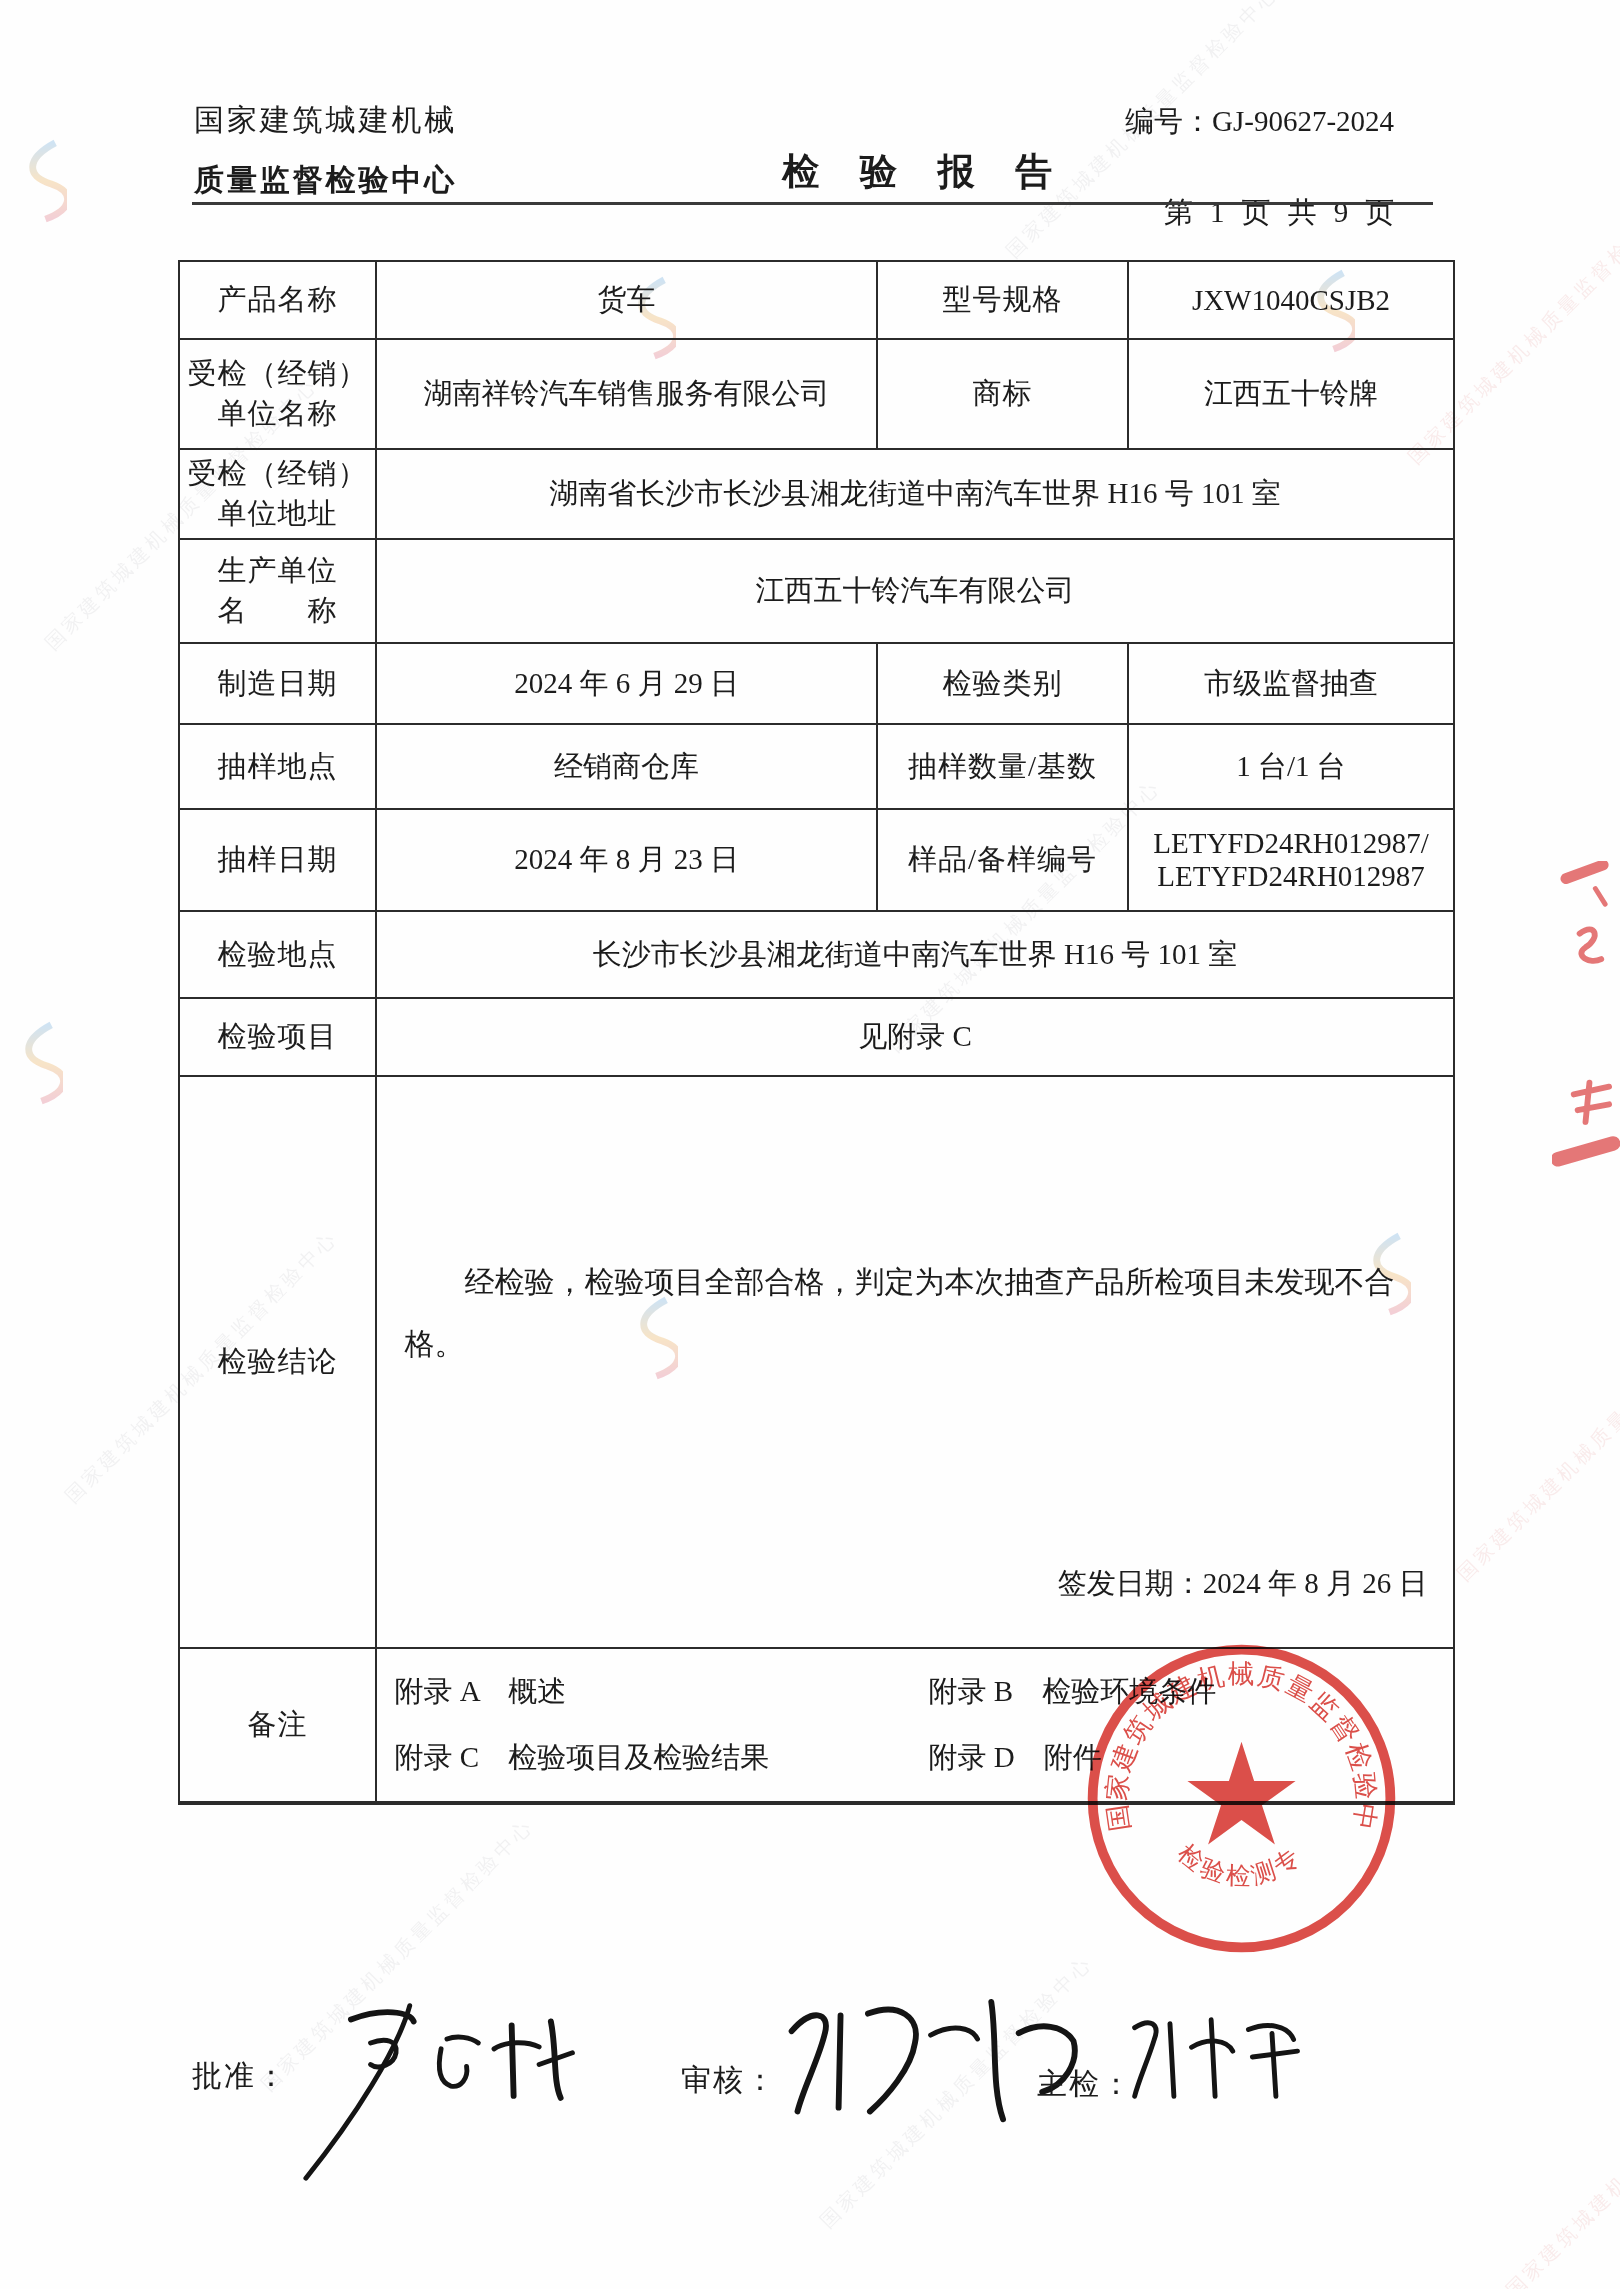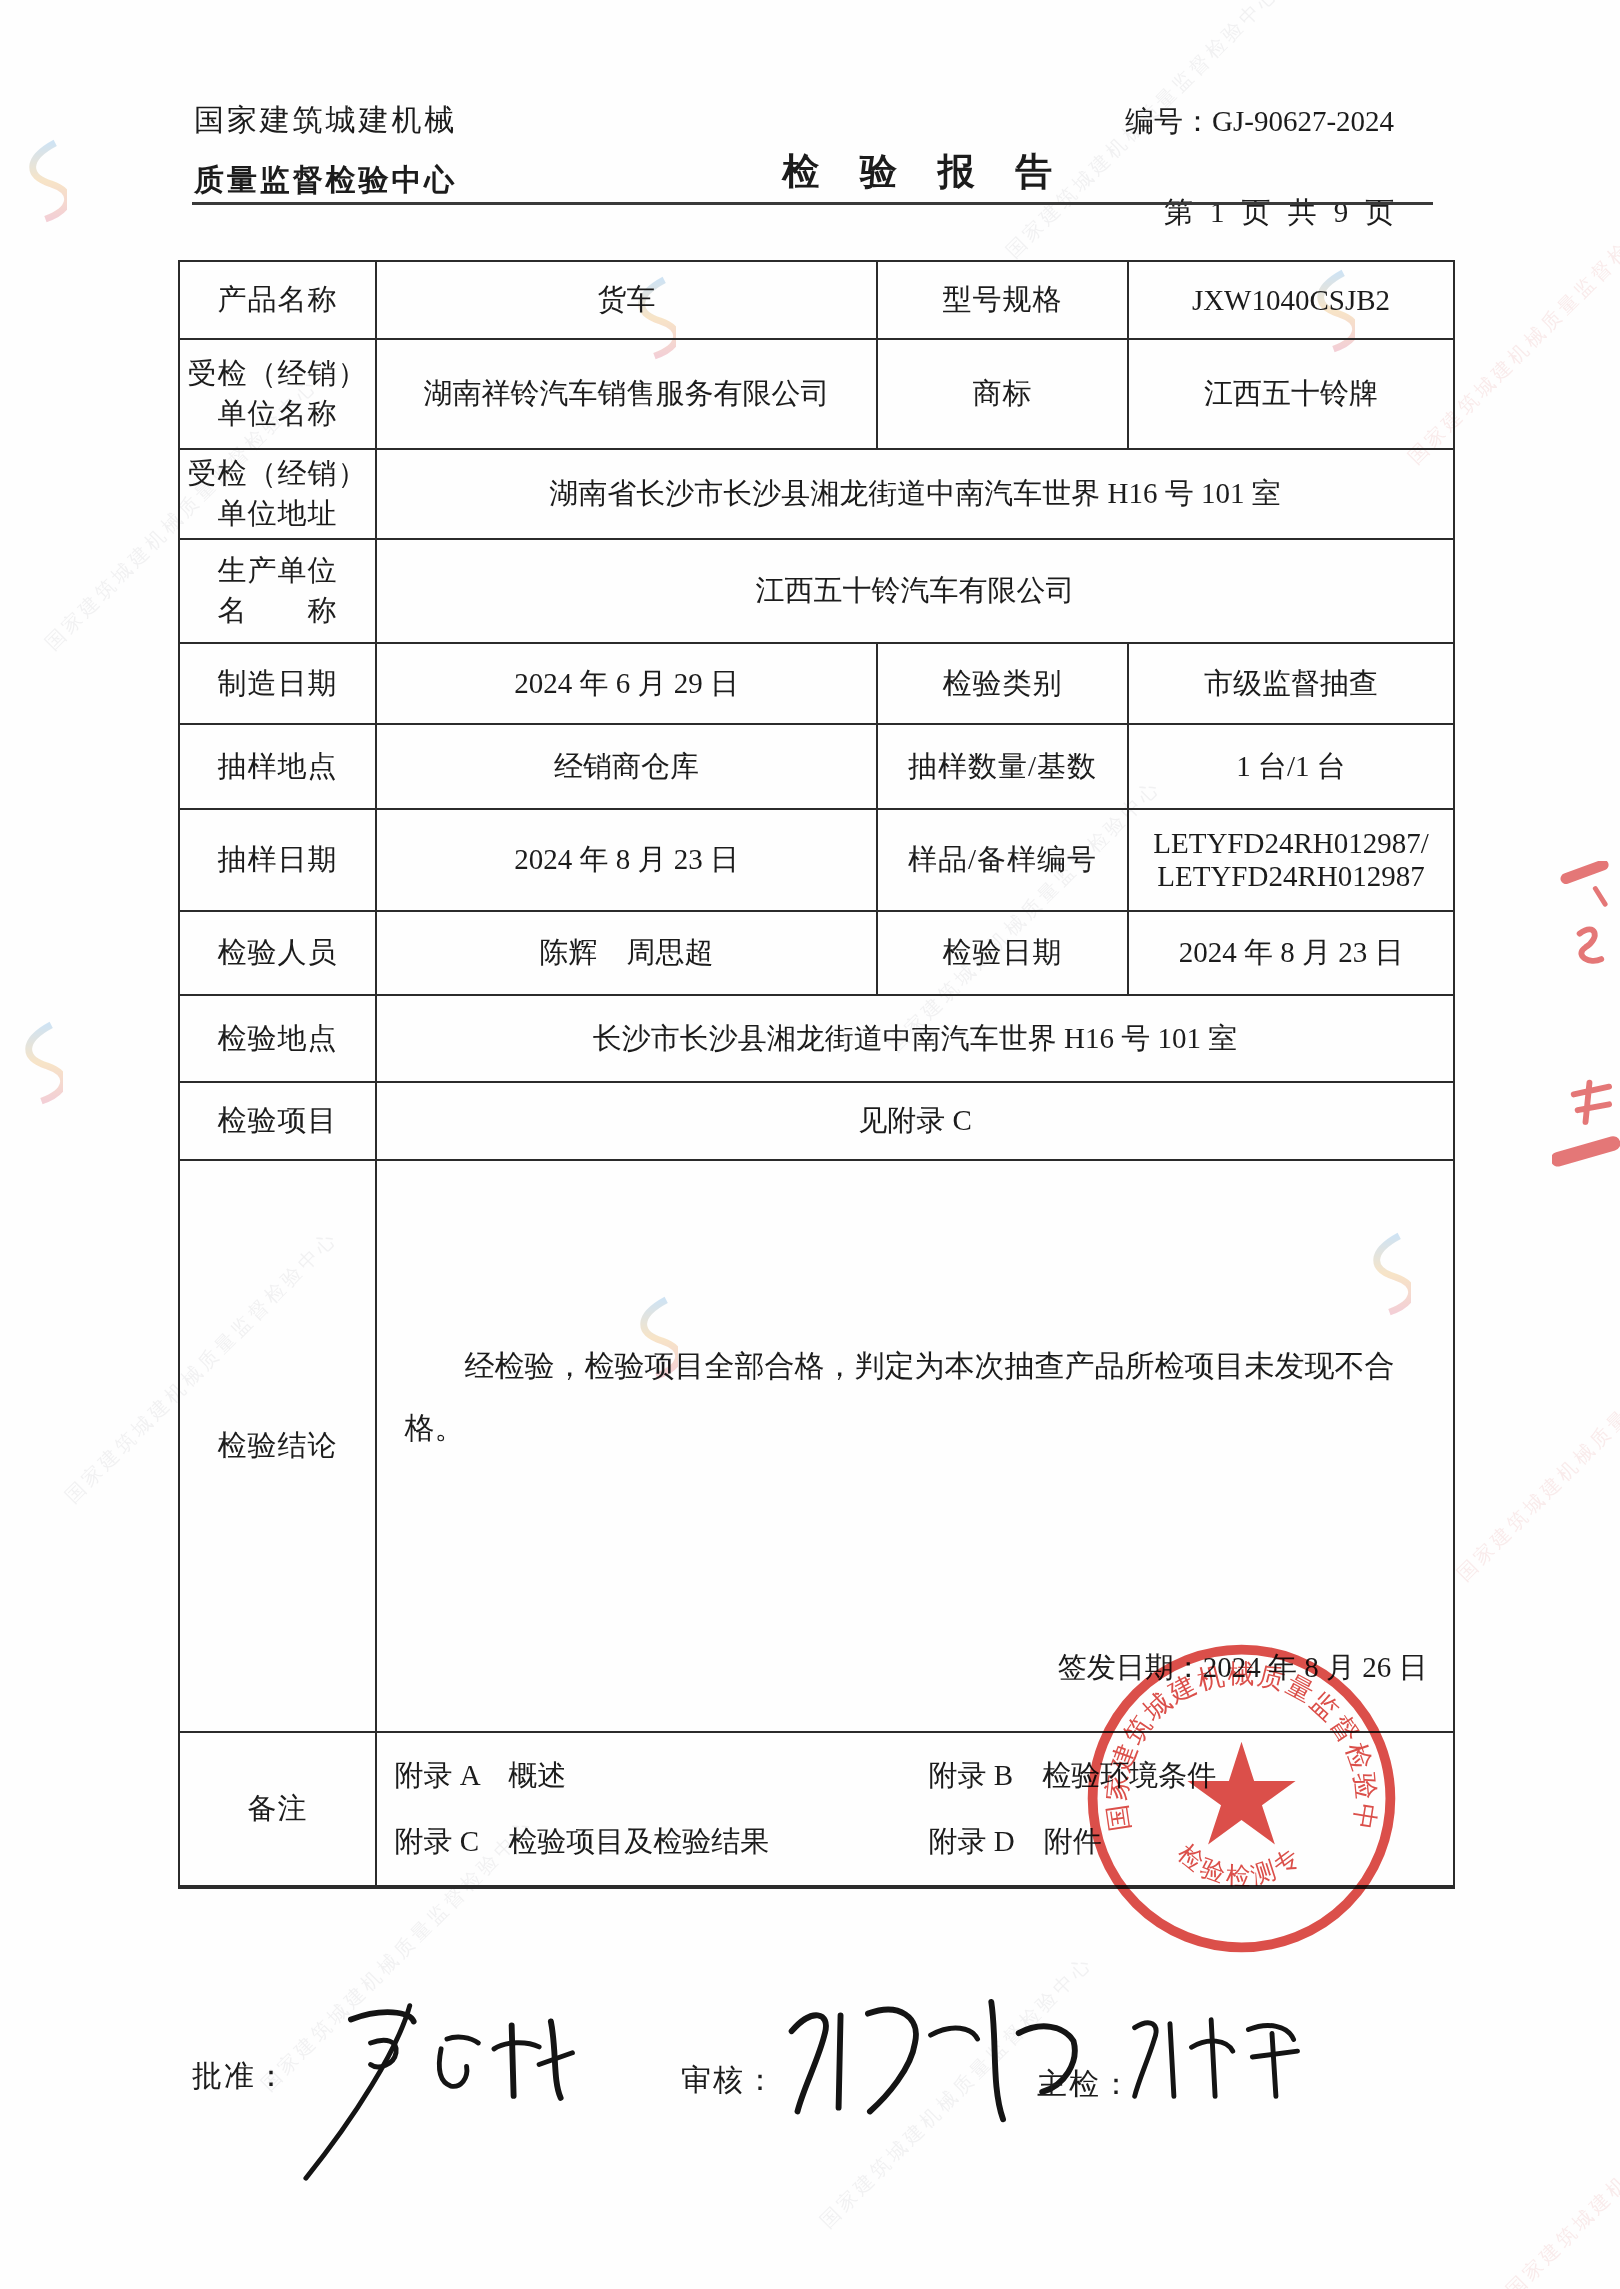--- a/index.html
+++ b/index.html
@@ -159,26 +159,20 @@
       <td>经销商仓库</td>
       <td class="lbl">抽样数量/基数</td>
       <td>1 台/1 台</td>
     </tr>
     <tr class="r7">
       <td class="lbl">抽样日期</td>
       <td>2024 年 8 月 23 日</td>
       <td class="lbl">样品/备样编号</td>
       <td class="pre">LETYFD24RH012987/
 LETYFD24RH012987</td>
-    </tr>
-    <tr class="r8">
-      <td class="lbl">检验人员</td>
-      <td>陈辉　周思超</td>
-      <td class="lbl">检验日期</td>
-      <td>2024 年 8 月 23 日</td>
     </tr>
     <tr class="r9">
       <td class="lbl">检验地点</td>
       <td colspan="3">长沙市长沙县湘龙街道中南汽车世界 H16 号 101 室</td>
     </tr>
     <tr class="r11">
       <td class="lbl">检验项目</td>
       <td colspan="3">见附录 C</td>
     </tr>
     <tr class="r12">

